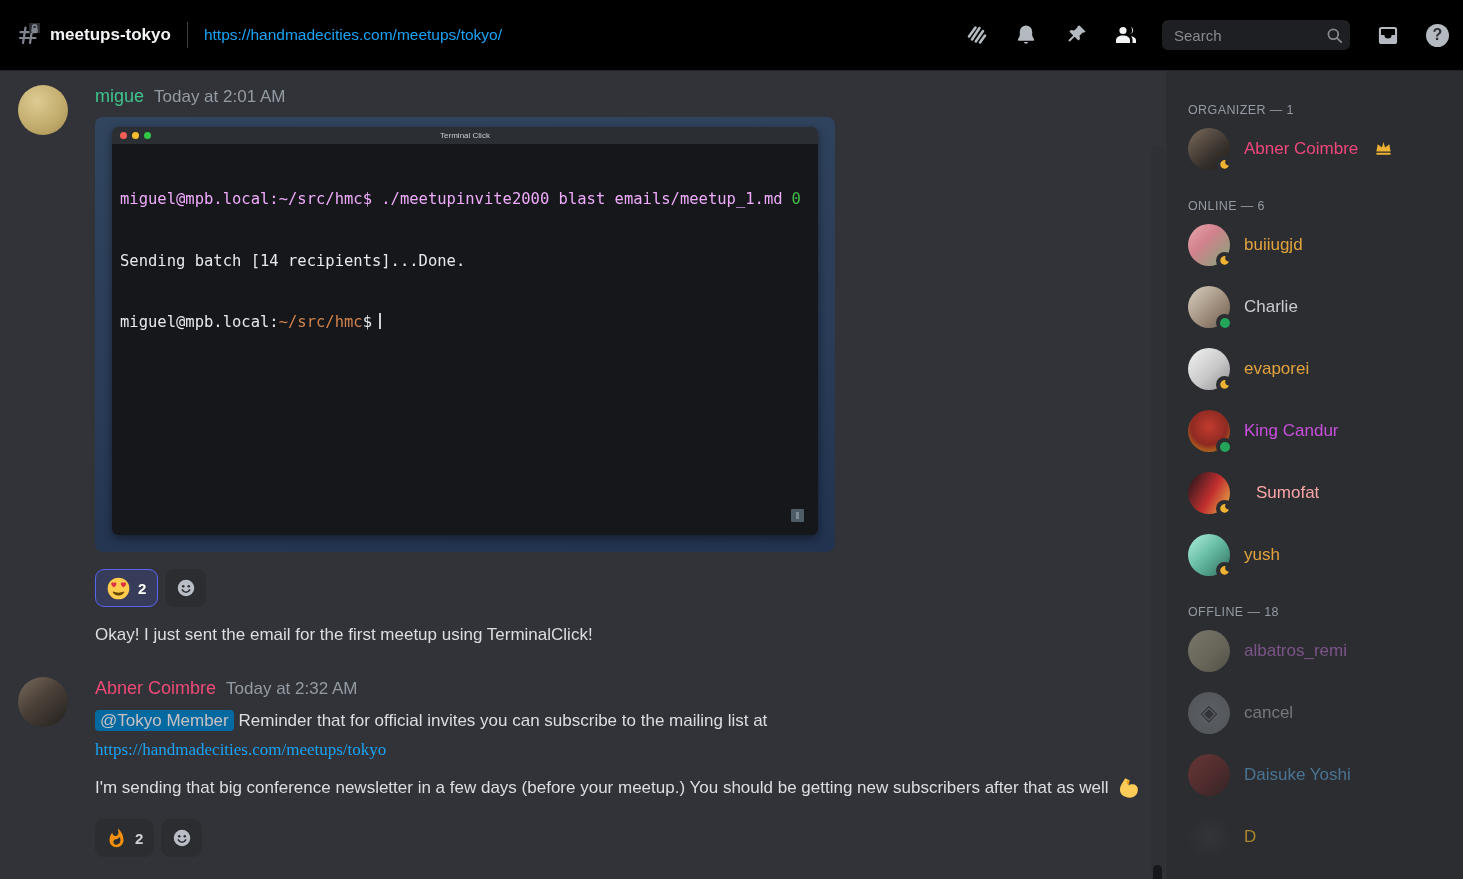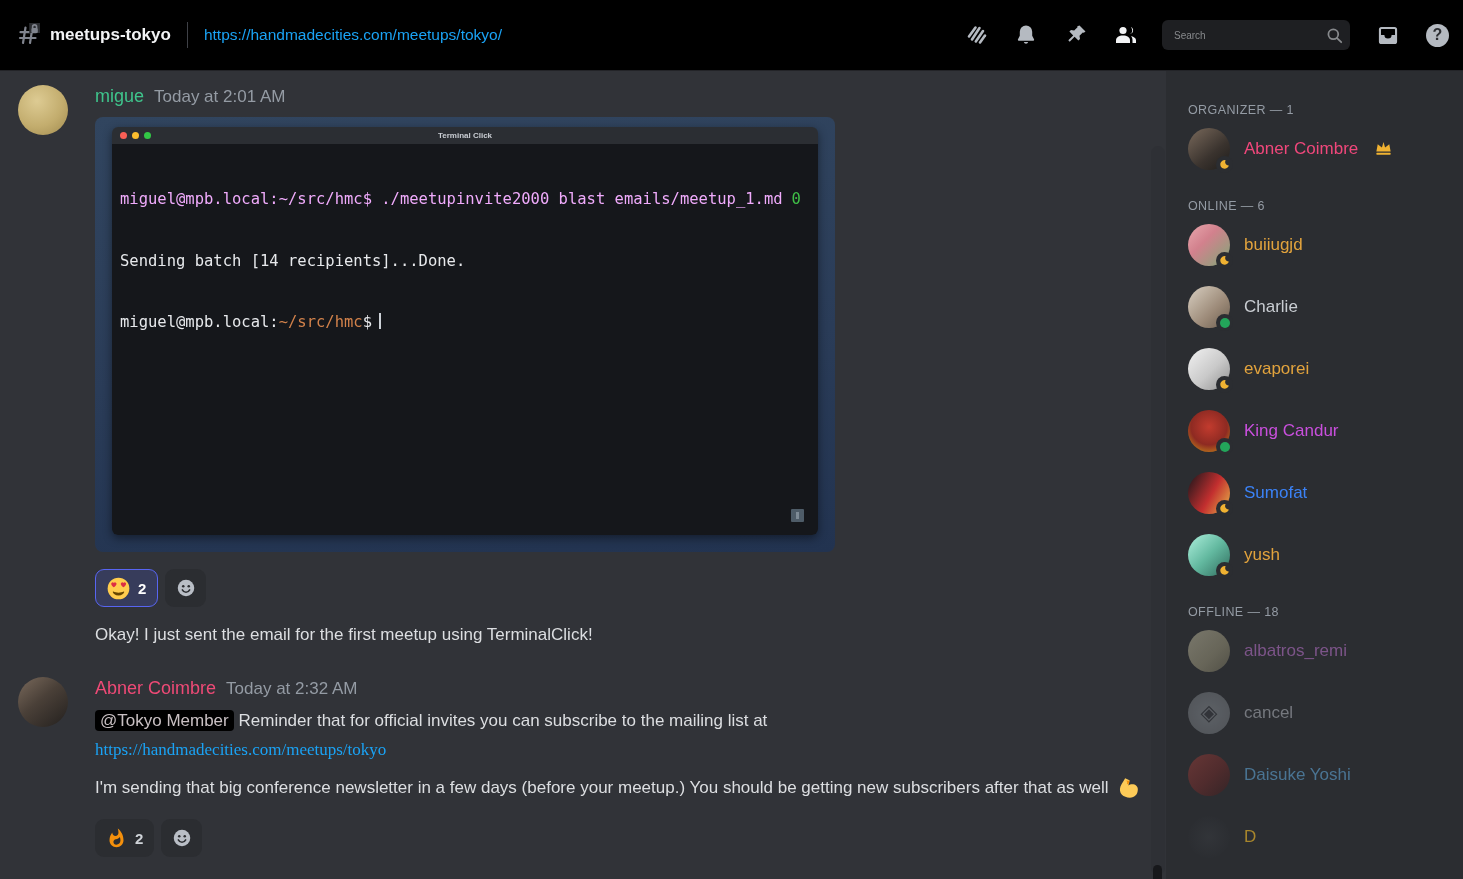--- a/index.html
+++ b/index.html
@@ -19,21 +19,21 @@
   .hdr-divider{width:1px;height:26px;background:#3f4147;margin:0 16px;}
   .topic{font-size:15.5px;text-decoration:none;white-space:nowrap;overflow:hidden;}
   .tb-right{margin-left:auto;display:flex;align-items:center;gap:26px;}
   .tb-icon{width:24px;height:24px;display:flex;align-items:center;justify-content:center;cursor:pointer;flex:none;}
   .search{
     width:188px;height:30px;background:#1e1f22;border-radius:6px;
     display:flex;align-items:center;padding:0 6px 0 10px;box-sizing:border-box;margin-left:-2px;
   }
   .search input{
     flex:1;min-width:0;background:transparent;border:none;outline:none;
-    color:#dbdee1;font-size:10px;font-family:inherit;
+    color:#dbdee1;font-size:15px;font-family:inherit;
   }
   .search input::placeholder{color:#87898c;}
   .help-circle{
     width:23px;height:23px;border-radius:50%;background:#b5bac1;color:#2b2d31;
     font-size:16px;font-weight:800;display:flex;align-items:center;justify-content:center;cursor:pointer;
   }
   
   .chat{
     position:absolute;top:71px;left:0;right:297px;bottom:0;
     background:#313338;padding:14px 0 0 18px;box-sizing:border-box;overflow:hidden;
@@ -41,42 +41,42 @@
   .msg{display:flex;align-items:flex-start;}
   .msg + .msg{margin-top:28px;}
   .avatar-lg{width:50px;height:50px;border-radius:50%;flex:none;margin-right:27px;cursor:pointer;}
   .msg-body{flex:1;min-width:0;max-width:1062px;}
   .msg-hdr{display:flex;align-items:baseline;gap:10px;line-height:22px;}
   .msg-author{font-size:18px;font-weight:500;cursor:pointer;}
   .msg-time{font-size:17px;color:#949ba4;}
   .msg-text{font-size:17px;line-height:28px;color:#dcdee1;margin-top:14px;}
   .msg-text2{font-size:17px;line-height:29px;color:#dcdee1;margin-top:6px;}
   .mention{
-    background:#000000;color:#c9c0c3;border-radius:4px;padding:1px 5px;cursor:pointer;
+    background:#0369a1;color:#c9c0c3;border-radius:4px;padding:1px 5px;cursor:pointer;
   }
   a.chatlink{text-decoration:none;cursor:pointer;font-family:Liberation Serif, serif;}
   
   .attachment{
     width:740px;height:435px;margin-top:9px;border-radius:8px;position:relative;
     background:linear-gradient(175deg,#31455f 0%,#2a3c58 55%,#223350 100%);
     overflow:hidden;cursor:pointer;
   }
   .term-window{
     position:absolute;left:17px;top:10px;right:17px;bottom:17px;
     border-radius:6px;overflow:hidden;display:flex;flex-direction:column;
     box-shadow:0 3px 10px rgba(0,0,0,.45);
   }
   .term-titlebar{
     height:17px;background:#2b2e33;display:flex;align-items:center;position:relative;flex:none;
     padding:0 8px;
   }
   .tl-dot{width:7px;height:7px;border-radius:50%;margin-right:5px;flex:none;}
   .tl-red{background:#f95f56;} .tl-yellow{background:#fbbd2e;} .tl-green{background:#32c746;}
   .term-title{
-    position:absolute;left:0;right:0;text-align:center;font-size:8px;font-weight:700;color:#c9cdd3;
+    position:absolute;left:0;right:0;text-align:center;font-size:8px;font-weight:400;color:#c9cdd3;
   }
   .term-body{
     flex:1;background:#15171b;padding:4px 8px;box-sizing:border-box;position:relative;
     font-family:"DejaVu Sans Mono","Liberation Mono",monospace;font-size:15.5px;line-height:20.5px;
     white-space:pre;
   }
   .t-dim{color:#f0abfc;} .t-wht{color:#e7e9ec;} .t-org{color:#d2824b;} .t-grn{margin-left:9px;}
   .t-cursor{display:inline-block;width:2px;height:16px;background:#ccd1d7;margin-left:7px;vertical-align:-2px;}
   .term-square{
     position:absolute;right:14px;bottom:13px;width:13px;height:13px;background:#4e5c68;border-radius:1px;
@@ -380,21 +380,21 @@
 
   <div class="member-row">
     <div class="m-avatar" style="background: linear-gradient(120deg, rgb(21, 21, 26) 0%, rgb(195, 47, 47) 55%, rgb(232, 184, 74) 100%);">
       <span class="glyph"></span>
       <span class="badge idle">
         <svg class="moon" width="11" height="11" viewBox="0 0 24 24">
           <path fill="#f0b232" d="M14.5 2.5A9.5 9.5 0 1 0 21.5 14 7.5 7.5 0 0 1 14.5 2.5z"></path>
         </svg>
       </span>
     </div>
-    <span class="m-name" style="color: #3b82f6;">Sumofat</span>
+    <span class="m-name" style="color: #fca5a5; margin-left: 12px;">Sumofat</span>
 
   </div>
 
   <div class="member-row">
     <div class="m-avatar" style="background: linear-gradient(135deg, rgb(174, 240, 221) 0%, rgb(99, 185, 160) 50%, rgb(47, 107, 92) 100%);">
       <span class="glyph"></span>
       <span class="badge idle">
         <svg class="moon" width="11" height="11" viewBox="0 0 24 24">
           <path fill="#f0b232" d="M14.5 2.5A9.5 9.5 0 1 0 21.5 14 7.5 7.5 0 0 1 14.5 2.5z"></path>
         </svg>

